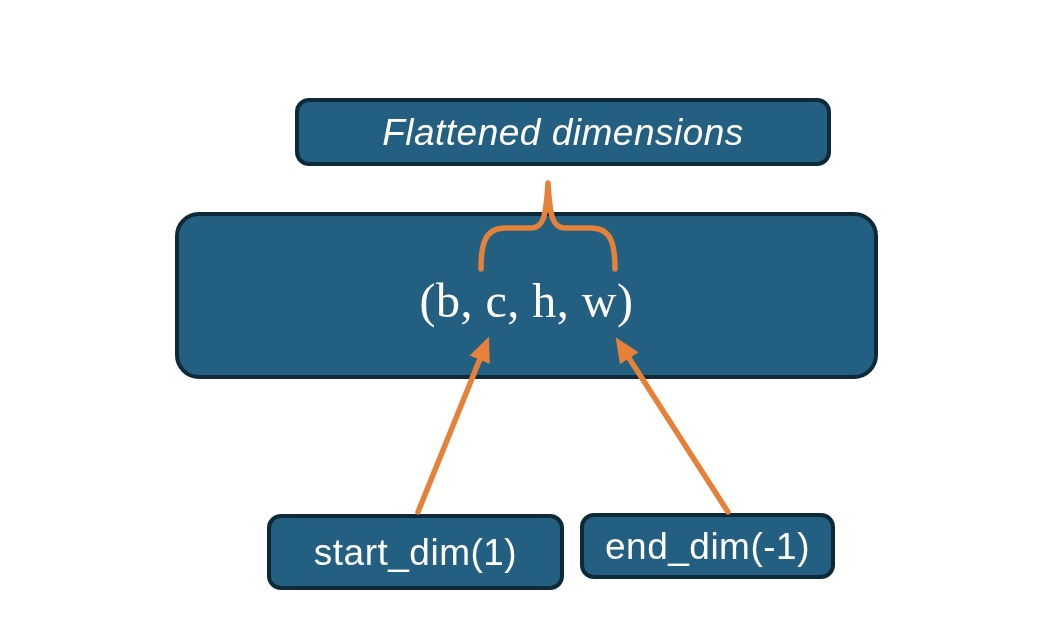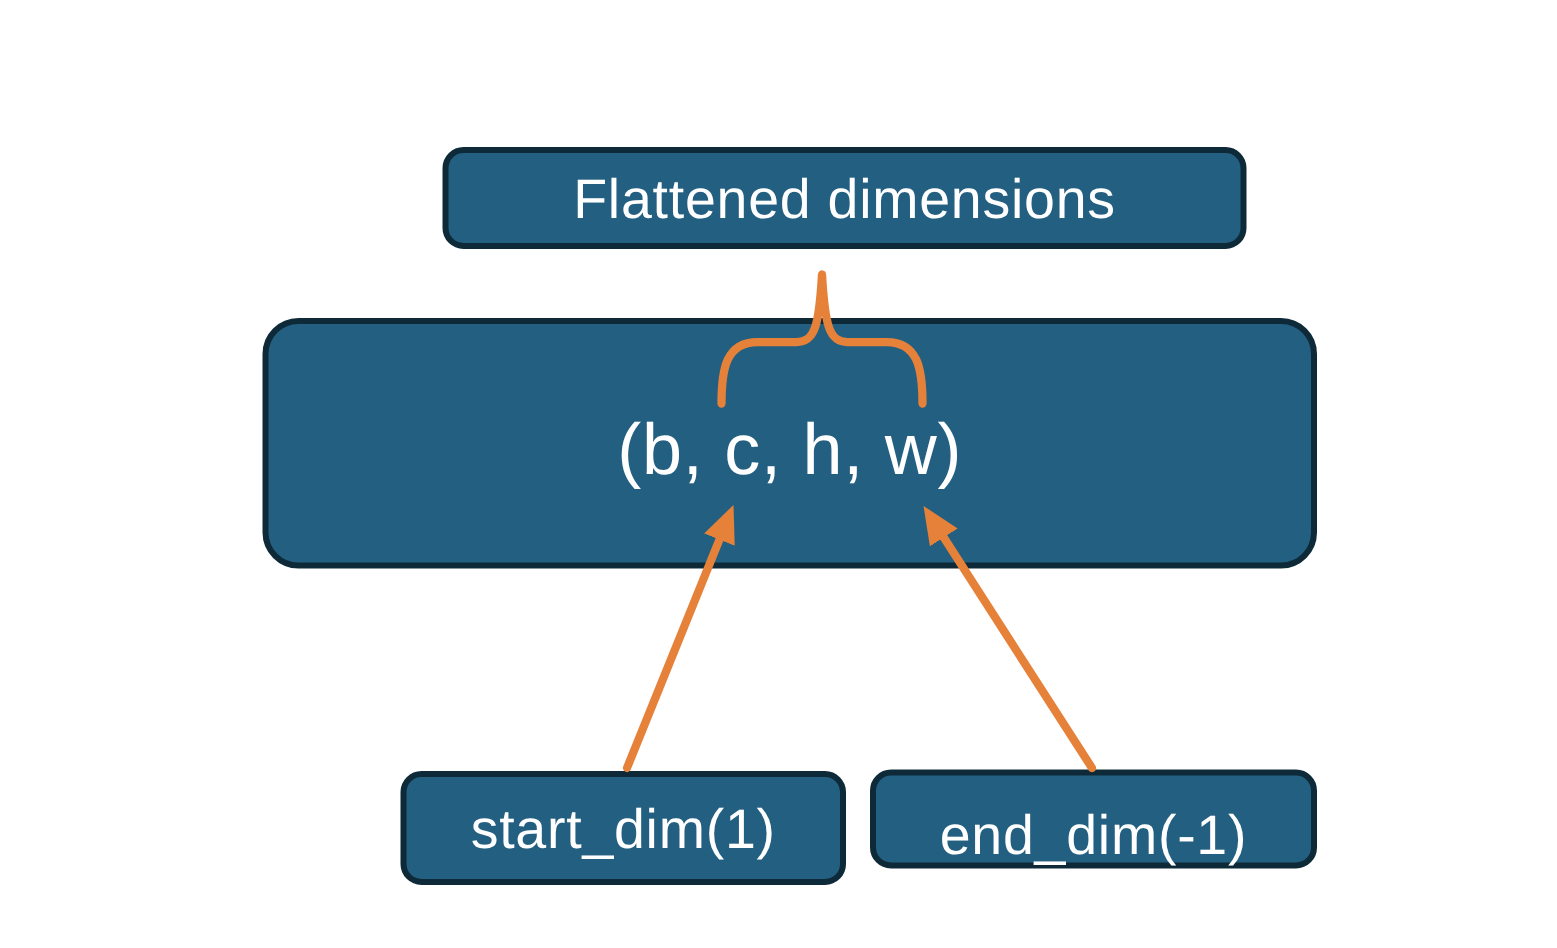--- a/index.html
+++ b/index.html
@@ -34,40 +34,40 @@
     color: var(--text);
     white-space: nowrap;
     line-height: 1;
     letter-spacing: 0.5px;
   }
   .title-box {
     left: 295px; top: 98px;
     width: 536px; height: 68px;
     border-radius: 14px;
     font-size: 37px;
+    font-style: italic;
   }
   .tensor-box {
     left: 175px; top: 212px;
     width: 703px; height: 167px;
     border-radius: 24px;
     font-size: 48px;
   }
-  .tensor-box .box-label { padding-top: 10px; }
+  .tensor-box .box-label { padding-top: 10px; font-family: Liberation Serif, serif; }
   .start-box {
     left: 267px; top: 514px;
     width: 297px; height: 76px;
     border-radius: 14px;
     font-size: 37px;
   }
   .end-box {
     left: 580px; top: 513px;
-    width: 298px; height: 66px;
+    width: 255px; height: 66px;
     border-radius: 14px;
     font-size: 37px;
-    align-items: flex-end;
   }
   .overlay {
     position: absolute;
     left: 0; top: 0;
     width: 1038px; height: 632px;
     pointer-events: none;
   }
   .connector-stroke {
     stroke: var(--connector);
     fill: none;

